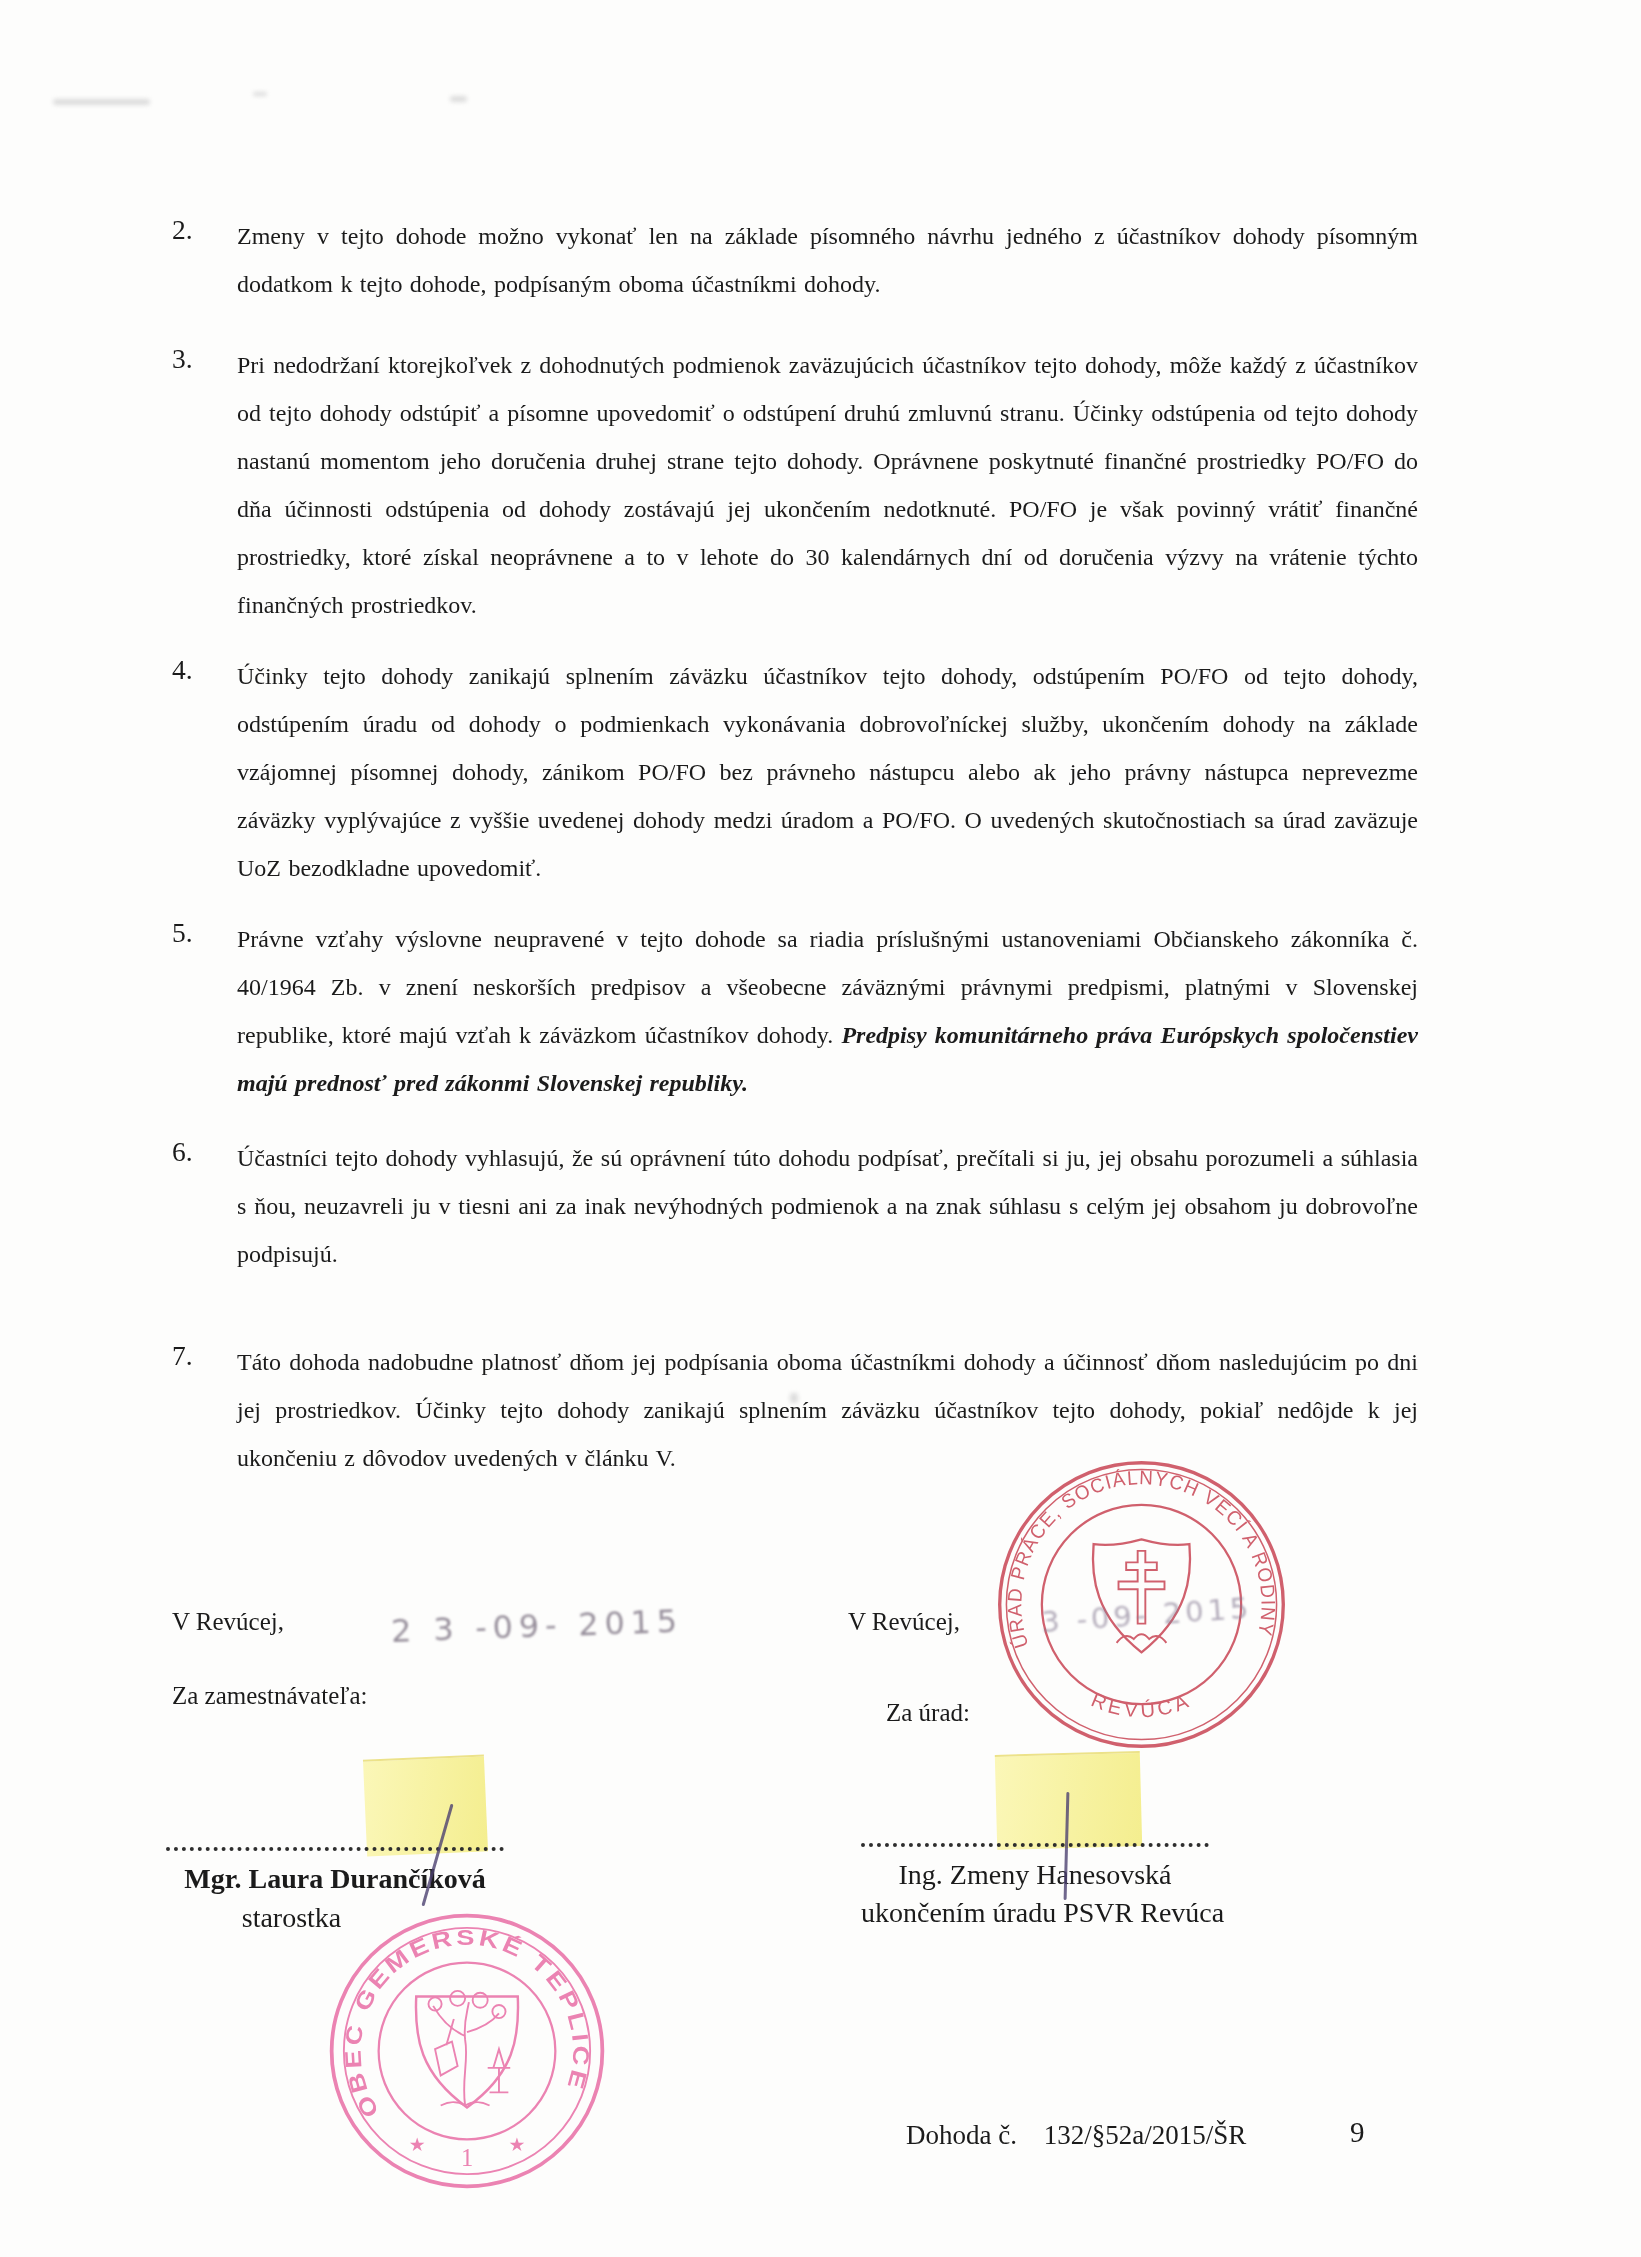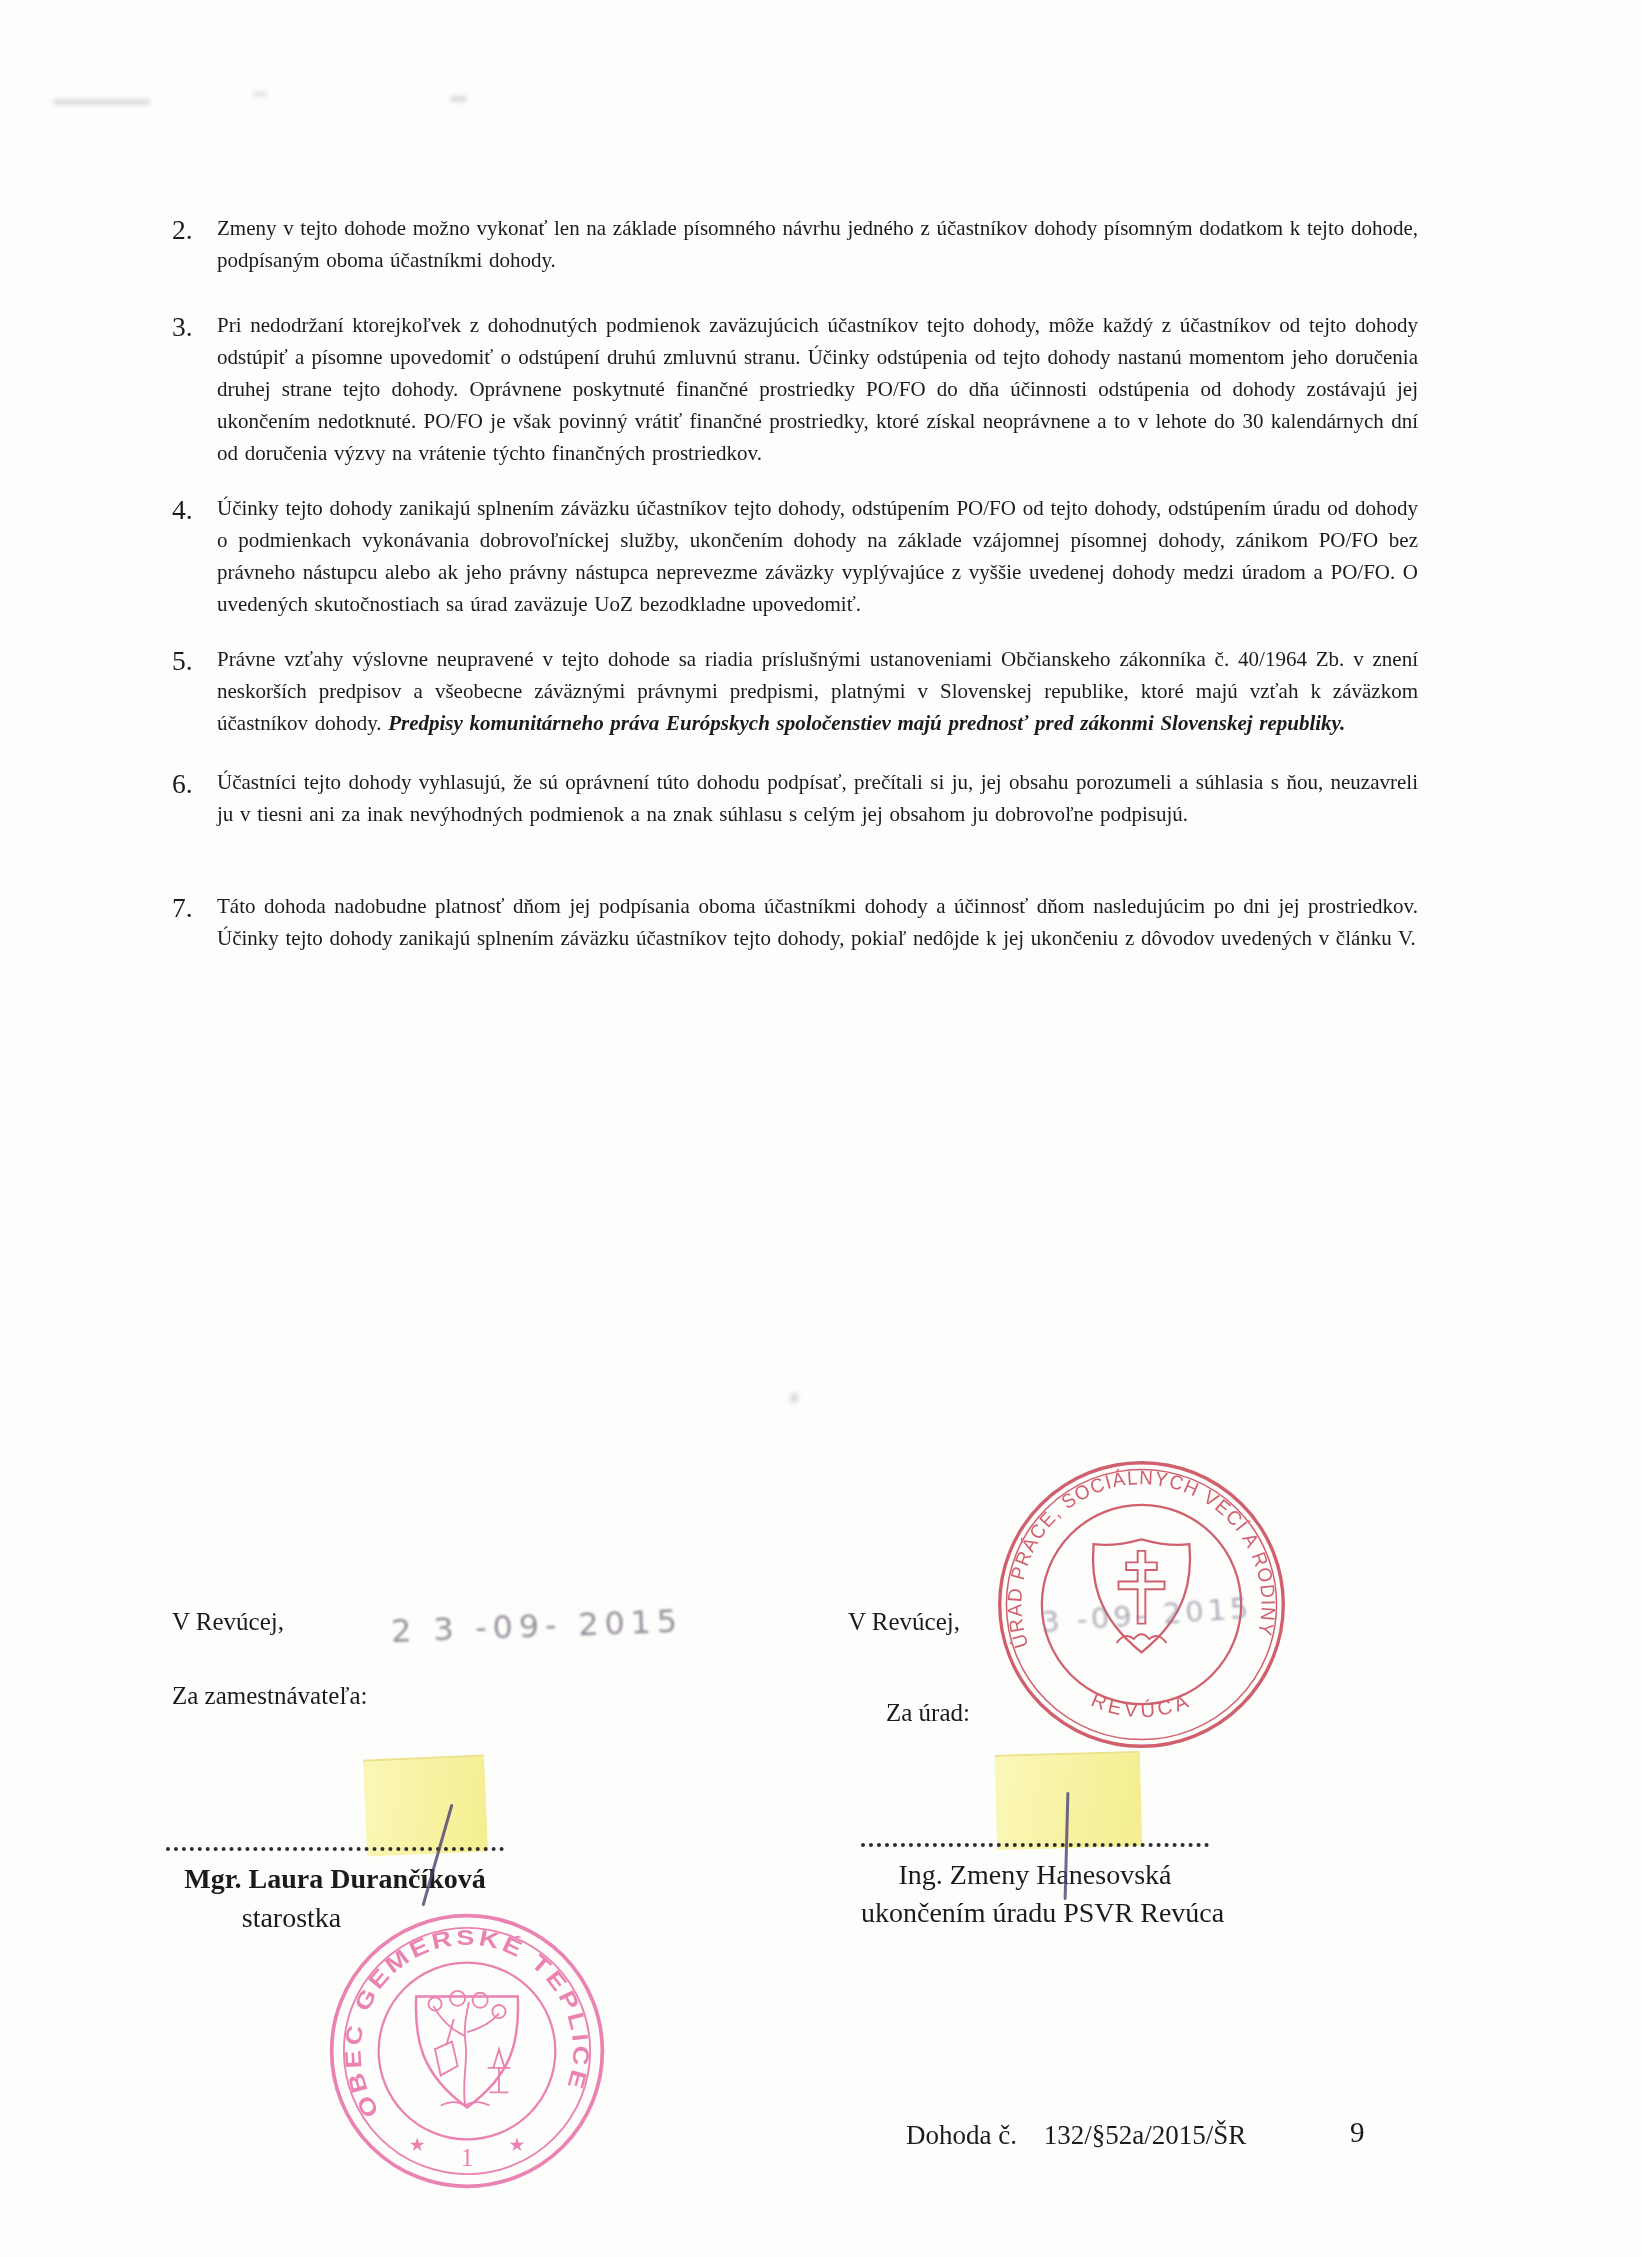--- a/index.html
+++ b/index.html
@@ -4,21 +4,21 @@
 <style>
   html,body{margin:0;padding:0;background:#d9d9d9;}
   .page{position:relative;width:1641px;height:2257px;background:#fdfdfc;overflow:hidden;
         font-family:"Liberation Serif",serif;color:#1b1b1b;}
   
   .content{position:absolute;left:172px;top:212px;width:1246px;}
   .para{display:flex;margin-bottom:25px;}
   .para.m34{margin-bottom:33px}.para.m24{margin-bottom:23px}
   .para.m28{margin-bottom:27px}.para.m62{margin-bottom:60px}
   .pnum{flex:0 0 45px;font-size:27.5px;line-height:36px;}
-  .ptext{flex:1;font-size:21px;line-height:32px;text-align:justify;word-spacing:1.4px;}
+  .ptext{flex:1;font-size:24px;line-height:48px;text-align:justify;word-spacing:1.4px;margin-left:20px;}
   .boldital{font-weight:bold;font-style:italic;}
   
   .siglabel{position:absolute;font-size:25px;white-space:nowrap;}
   .dotline{position:absolute;height:0;border-bottom:4.8px dotted #2e2e2e;}
   .sig-name{position:absolute;font-size:28px;text-align:center;white-space:nowrap;}
   .date-stamp{position:absolute;font-family:"DejaVu Sans",sans-serif;
       color:rgba(128,118,132,.8);filter:blur(1px);letter-spacing:5.8px;
       font-size:32px;transform:rotate(-2deg);white-space:nowrap;}
   .stamp-date2{position:absolute;font-family:"DejaVu Sans",sans-serif;
       color:rgba(135,125,148,.62);filter:blur(1.2px);letter-spacing:3.9px;

